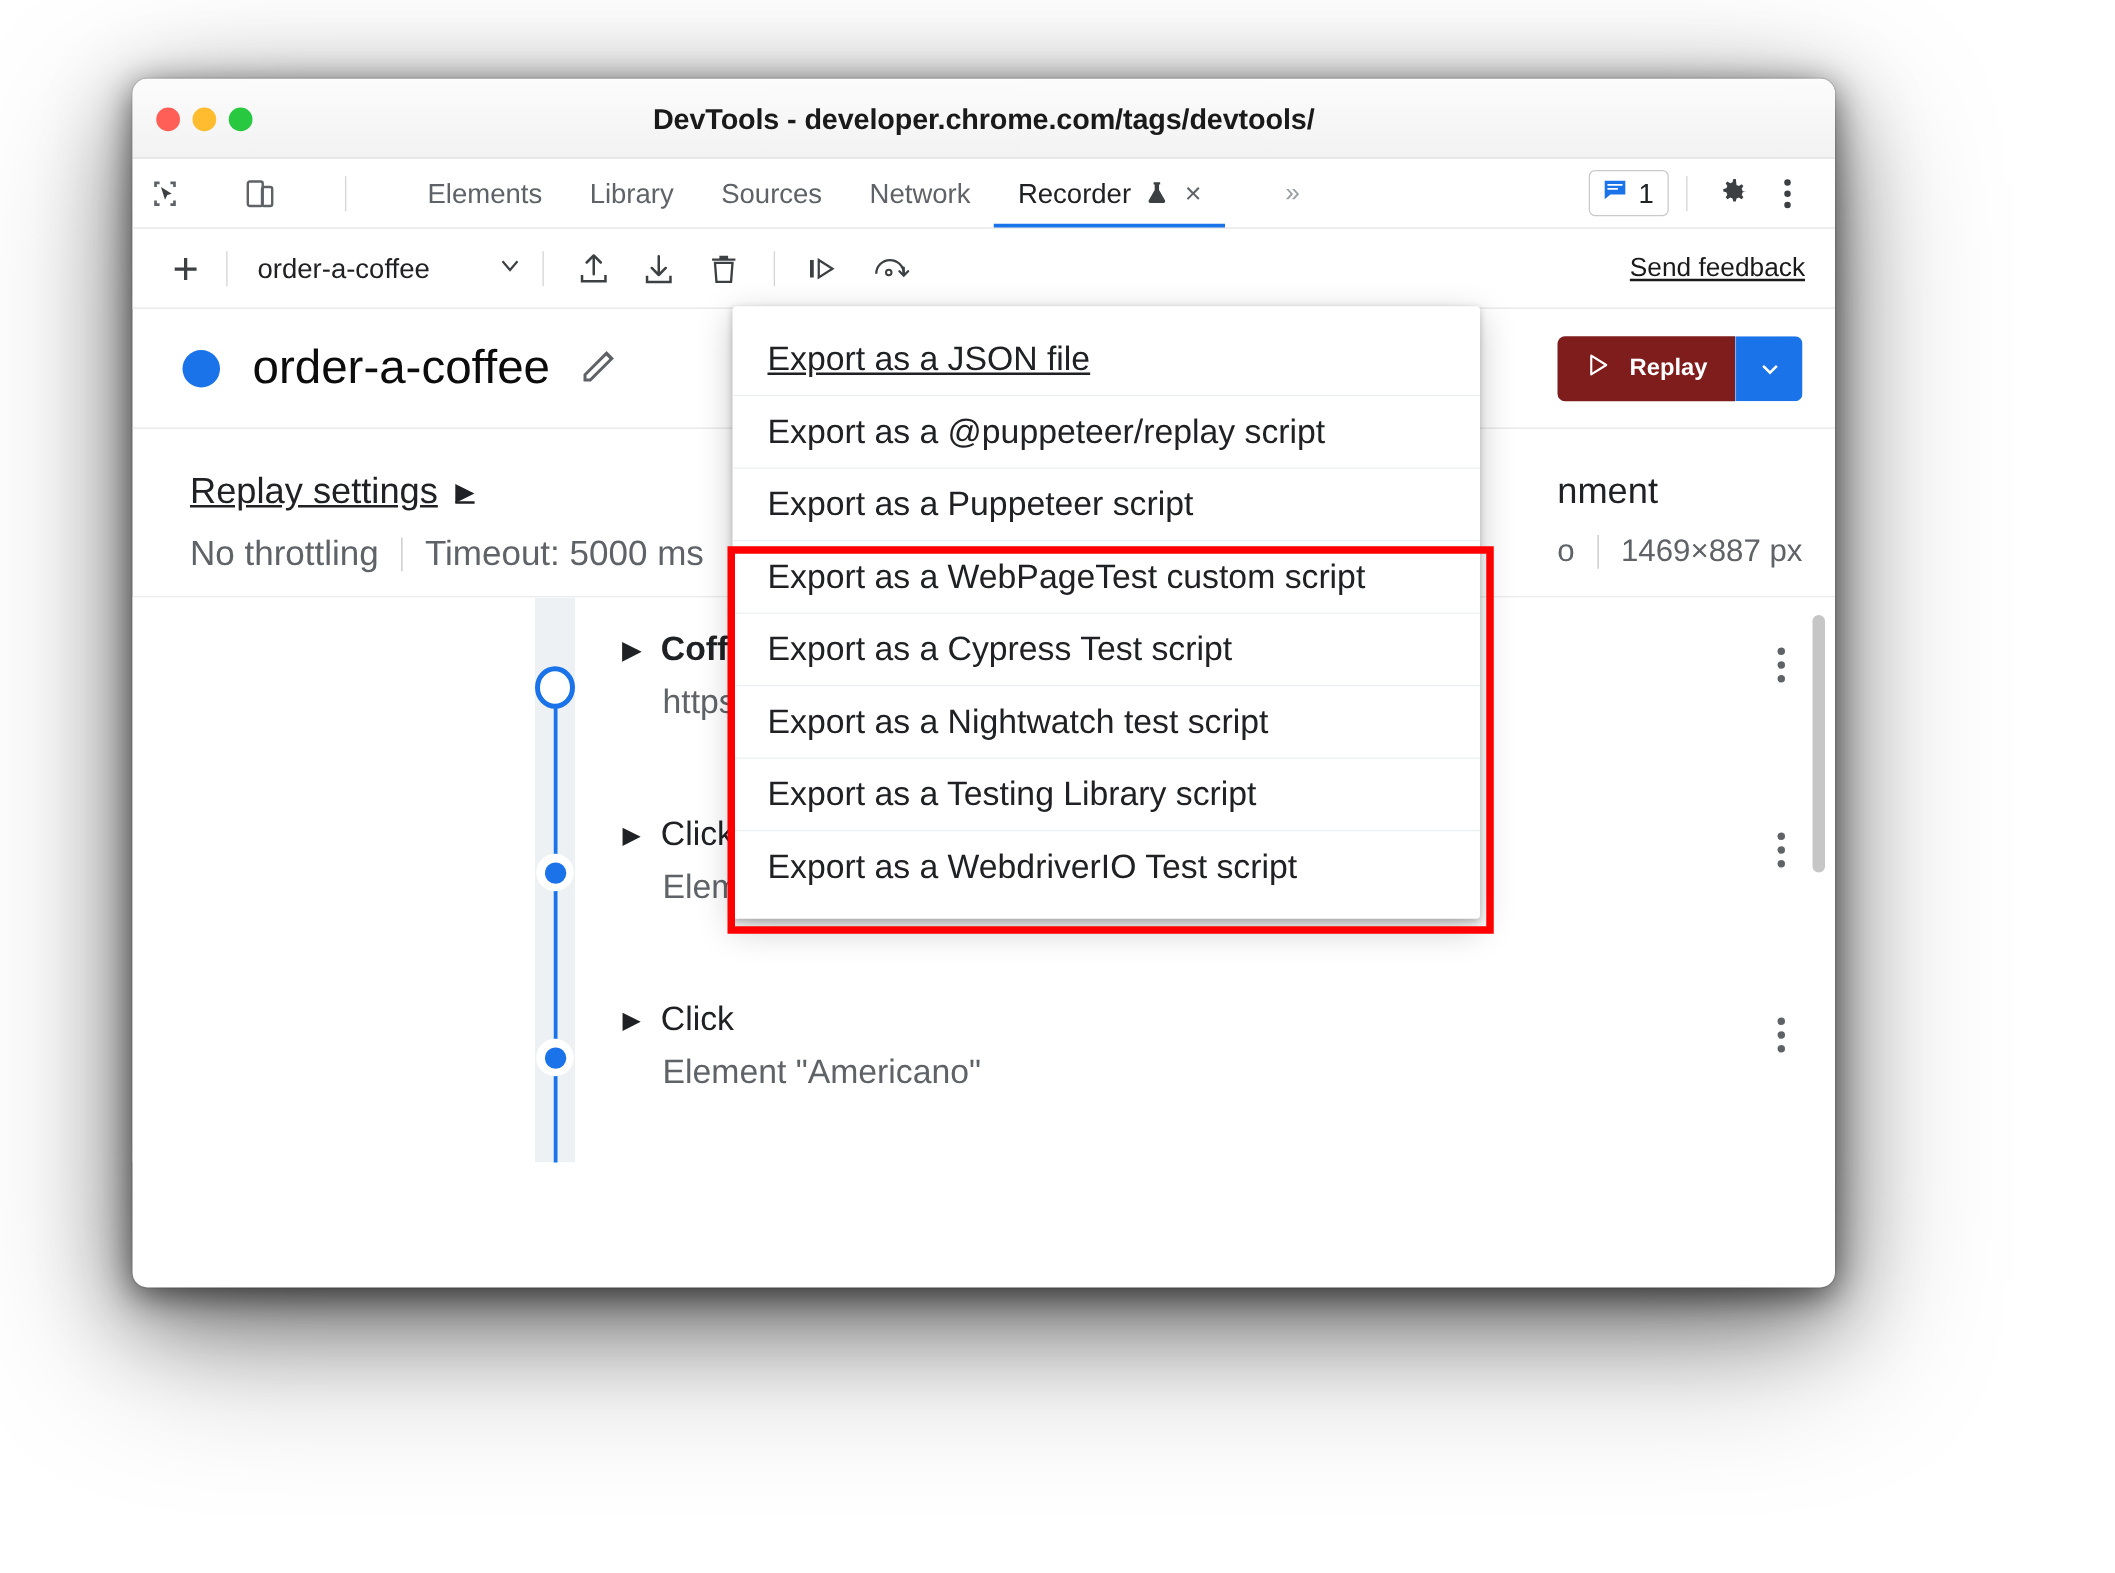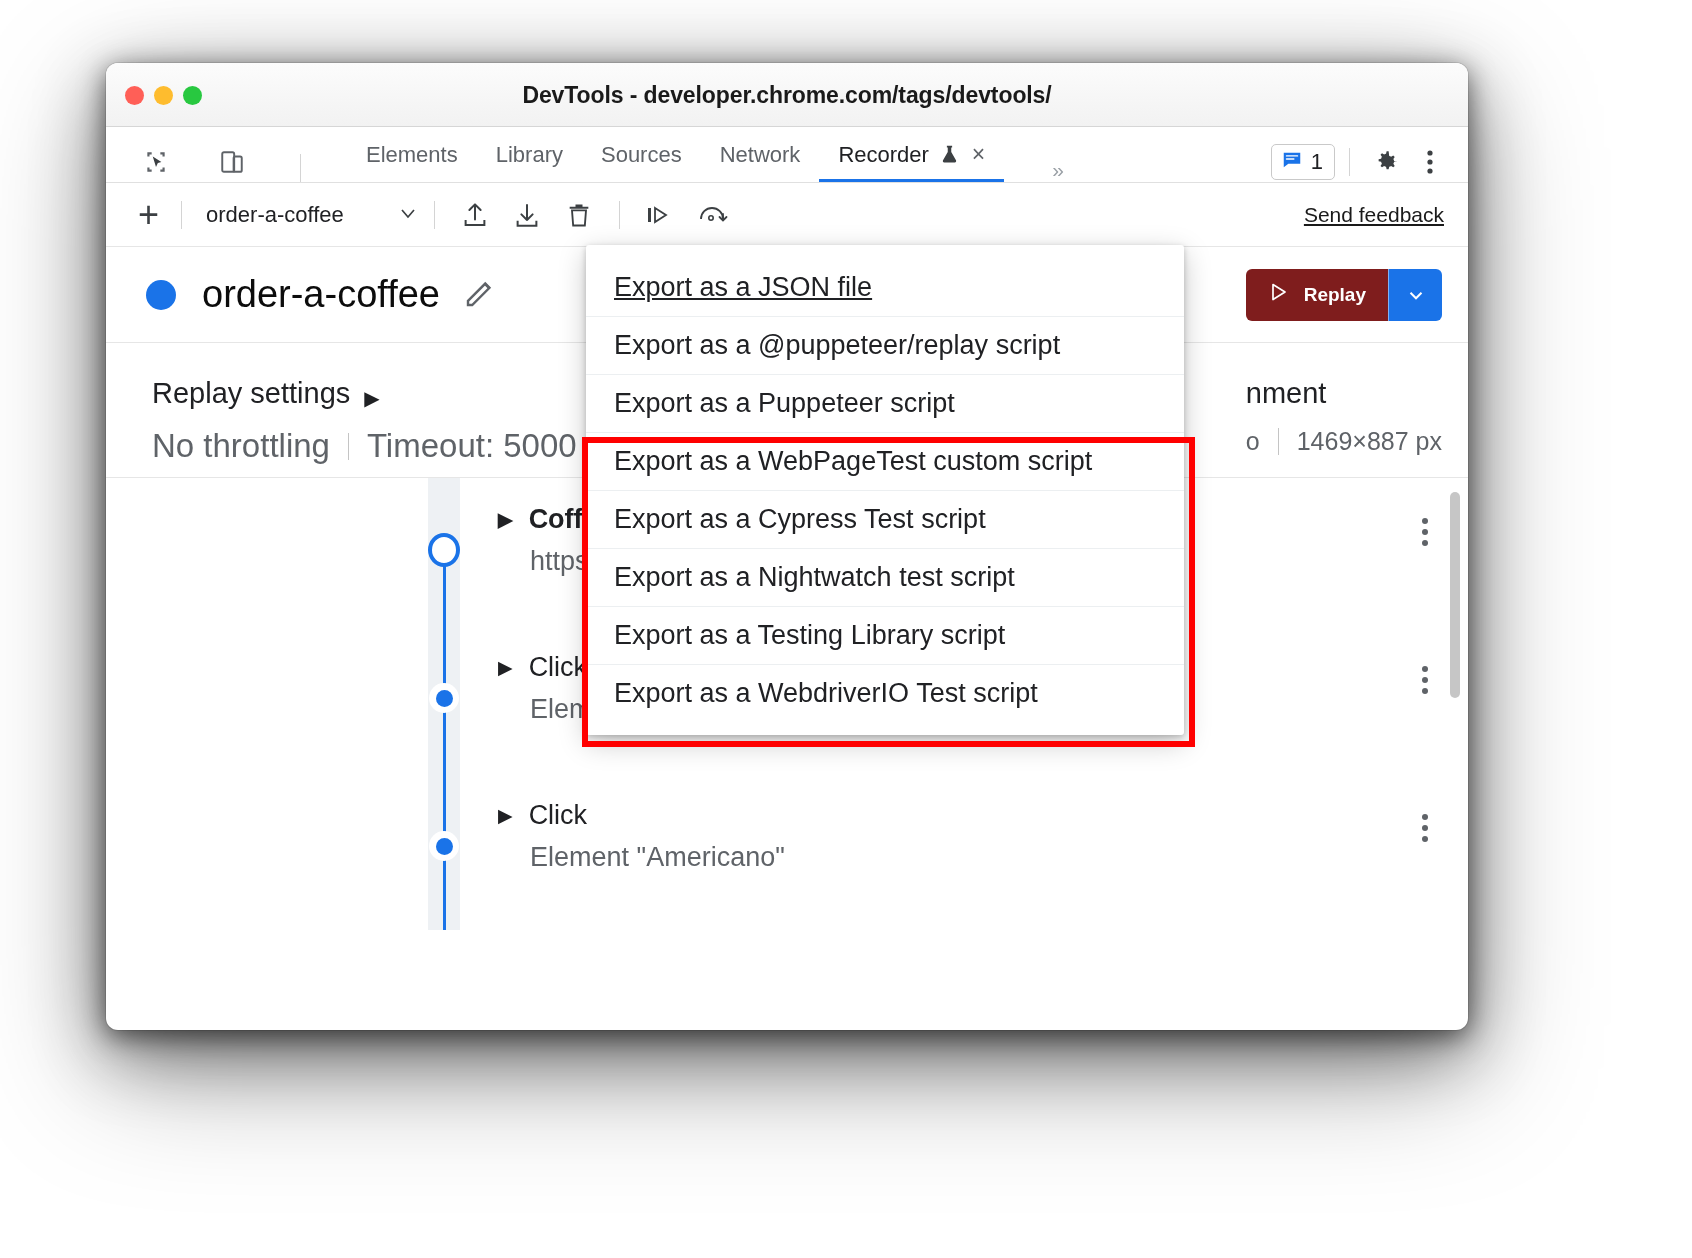--- a/index.html
+++ b/index.html
@@ -51,22 +51,22 @@
     font-size: 23px; font-weight: bold; color: #1a1a1a;
     letter-spacing: -0.1px;
   }
 
   
   .tabbar {
     position: relative;
     height: 56px;
     background: #ffffff;
     border-bottom: 1px solid #e0e0e0;
-    display: flex; align-items: flex-end;
-    padding-left: 28px;
+    display: flex; align-items: center;
+    padding-left: 4px;
     gap: 32px;
   }
   .tb-icon {
     width: 44px; height: 40px;
     display: flex; align-items: center; justify-content: center;
     cursor: pointer;
   }
   .vsep { width: 1px; height: 28px; background: #d4d4d4; margin: 0 14px; }
   .tabs { display: flex; align-items: center; height: 100%; }
   .tab {
@@ -171,27 +171,27 @@
   
   .settings-strip {
     position: relative; height: 135px;
     padding: 34px 26px 0 46px;
     border-bottom: 1px solid #e6e6e6;
   }
   .set-row { display: flex; align-items: flex-start; }
   .set-left { }
   .set-title {
     font-size: 29px; color: #202124;
-    display: flex; align-items: flex-end; gap: 14px;
-    cursor: pointer; white-space: nowrap;
+    display: flex; align-items: center; gap: 14px;
+    cursor: pointer; white-space: nowrap; text-decoration: underline;
   }
   .tri { font-size: 20px; color: #202124; }
   .set-sub {
     margin-top: 17px;
-    font-size: 33px; color: #5f6368;
+    font-size: 28px; color: #5f6368;
     display: flex; align-items: center; white-space: nowrap;
   }
   .set-sub .bar { width: 1px; height: 27px; background: #c4c4c4; margin: 0 18px; }
   .set-right { margin-left: auto; text-align: left; }
   .env-title {
     font-size: 29px; color: #202124; white-space: nowrap;
   }
   .env-sub {
     margin-top: 17px; font-size: 25px; color: #5f6368;
     display: flex; align-items: center; white-space: nowrap;

